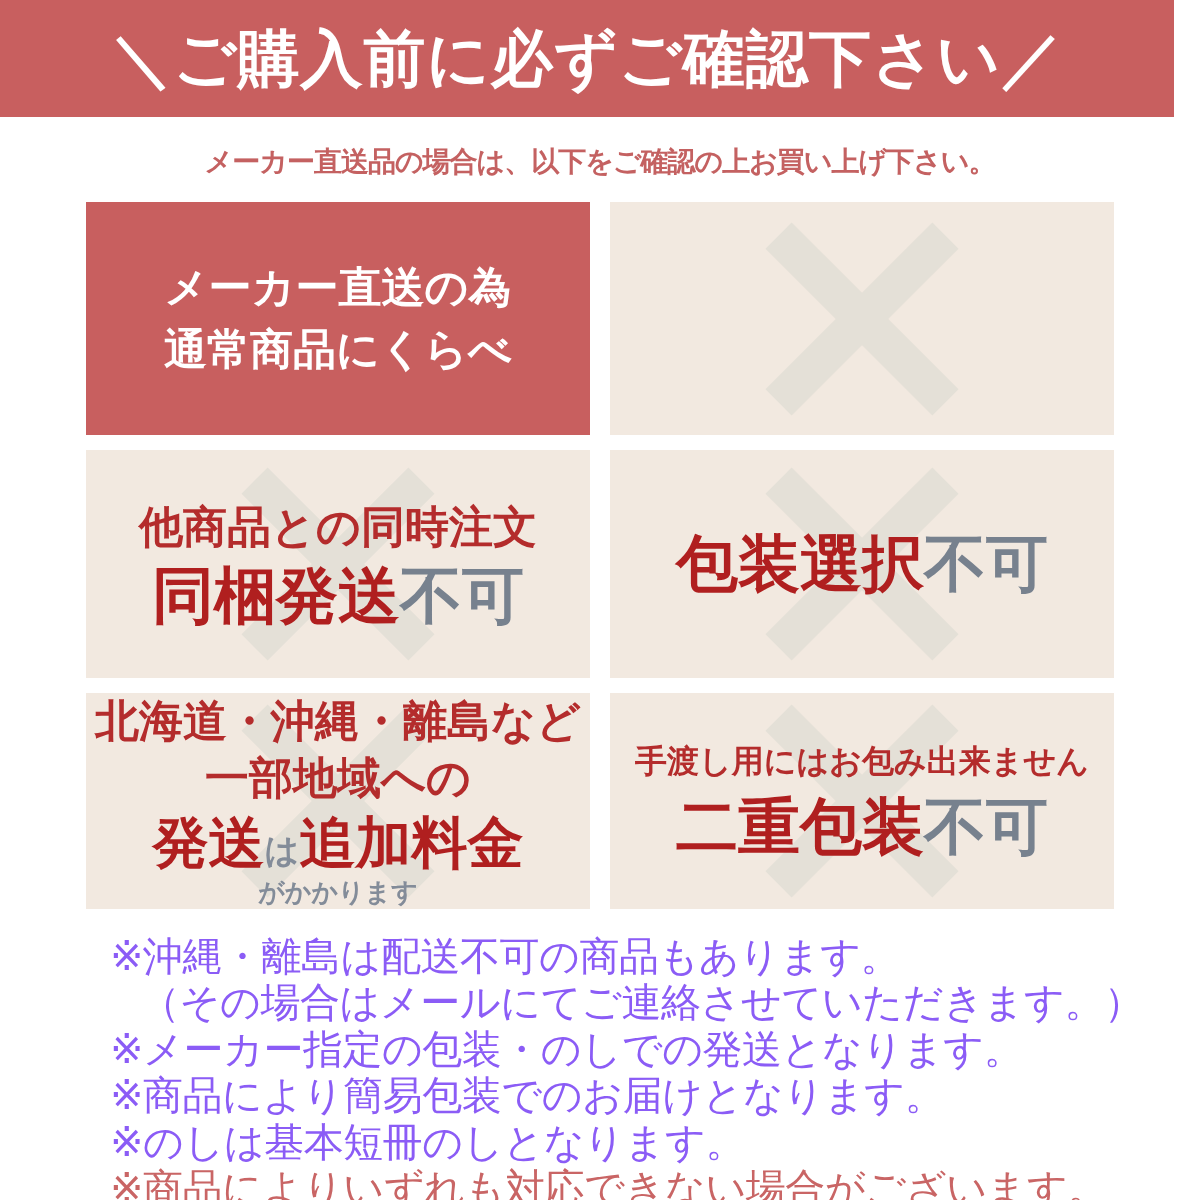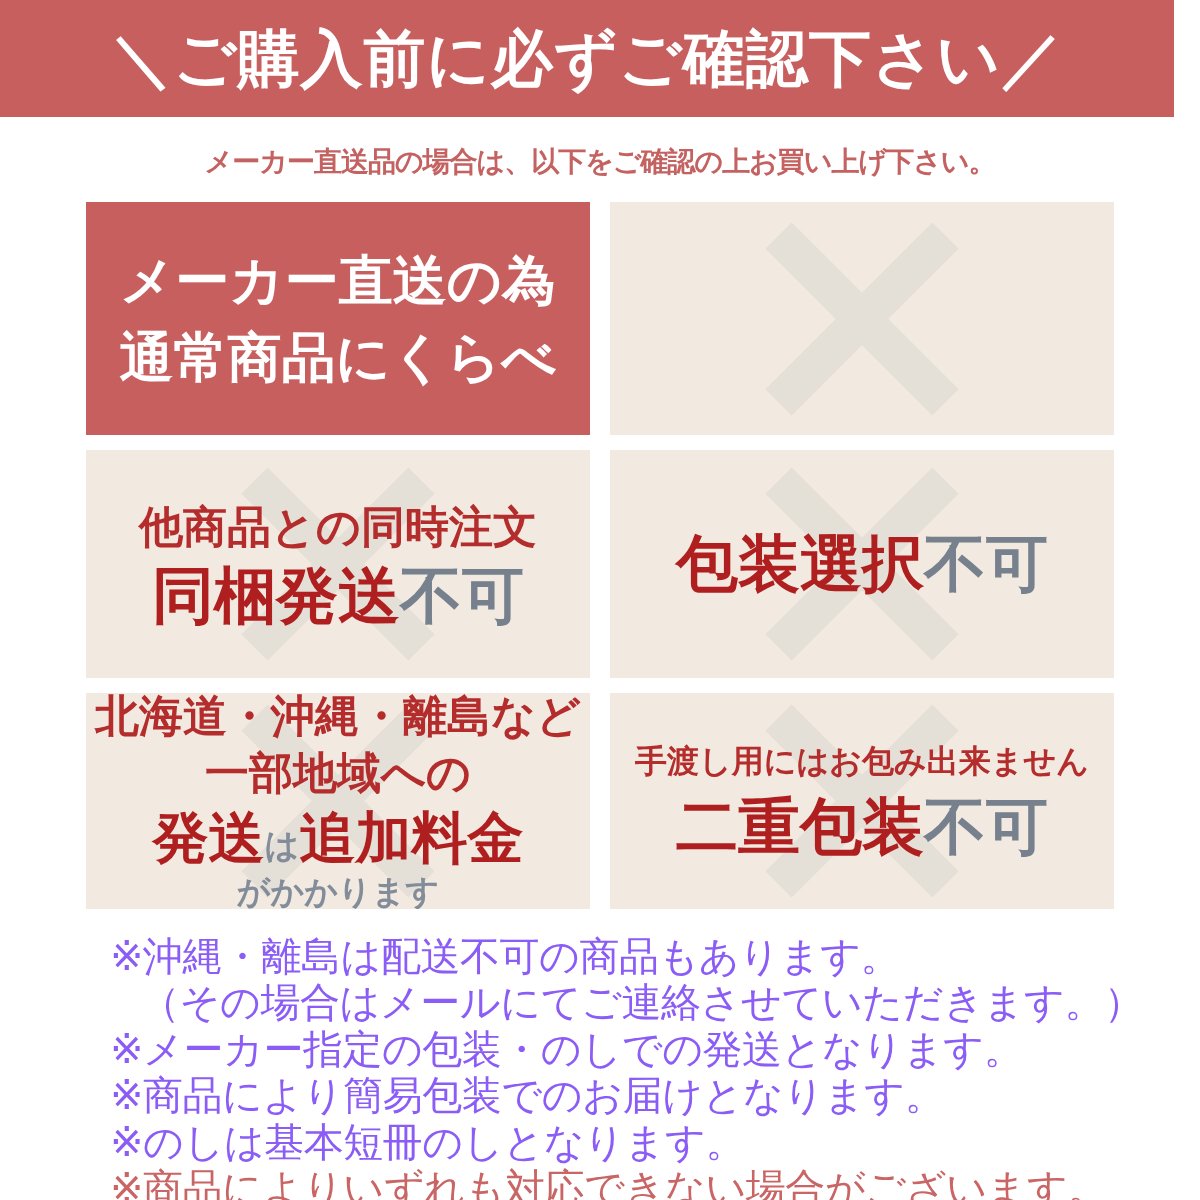--- a/index.html
+++ b/index.html
@@ -26,21 +26,21 @@
     display:grid;grid-template-columns:1fr 1fr;grid-template-rows:233px 228px 216px;
     column-gap:20px;row-gap:15px;
   }
   .cell{
     position:relative;display:flex;flex-direction:column;
     align-items:center;justify-content:center;overflow:hidden;
   }
   .red-cell{background:#c85f5f;}
   .beige-cell{background:#f2e9e0;}
   .info-line{
-    color:#ffffff;font-size:54px;font-weight:bold;line-height:1.42;
+    color:#ffffff;font-size:43px;font-weight:bold;line-height:1.42;
     white-space:nowrap;position:relative;z-index:1;
   }
   
   .xmark{
     position:absolute;left:50%;top:50%;width:170px;height:170px;
     transform:translate(-50%,-50%);z-index:0;
   }
   .xmark i{
     position:absolute;left:50%;top:50%;width:236px;height:37px;
     background:#e4e0d7;display:block;
@@ -48,21 +48,21 @@
   .xmark i.a{transform:translate(-50%,-50%) rotate(45deg);}
   .xmark i.b{transform:translate(-50%,-50%) rotate(-45deg);}
   .content{position:relative;z-index:1;text-align:center;}
   .big-line{white-space:nowrap;line-height:1.1;}
   .big-red{color:#b01f1f;font-weight:bold;font-size:62px;}
   .big-gray{color:#77818e;font-weight:bold;font-size:62px;}
   .note-red{color:#b42c2c;font-weight:bold;font-size:44px;line-height:1.3;white-space:nowrap;}
   .note-red.small{font-size:32px;}
   .sur-big{color:#b01f1f;font-weight:bold;font-size:56px;}
   .sur-particle{color:#838c99;font-weight:bold;font-size:34px;}
-  .sur-tail{color:#838c99;font-weight:bold;font-size:33px;line-height:1.4;white-space:nowrap;}
+  .sur-tail{color:#838c99;font-weight:bold;font-size:26px;line-height:1.4;white-space:nowrap;}
   .gap6{margin-top:6px;}
   .gap10{margin-top:10px;}
   
   .notes{margin:24px 0 0 110px;}
   .note{
     font-size:40px;color:#8b5cf6;font-weight:500;line-height:1.16;
     letter-spacing:-0.5px;white-space:nowrap;
   }
   .note.indent{padding-left:30px;}
   .note.em{color:#c96565;}

